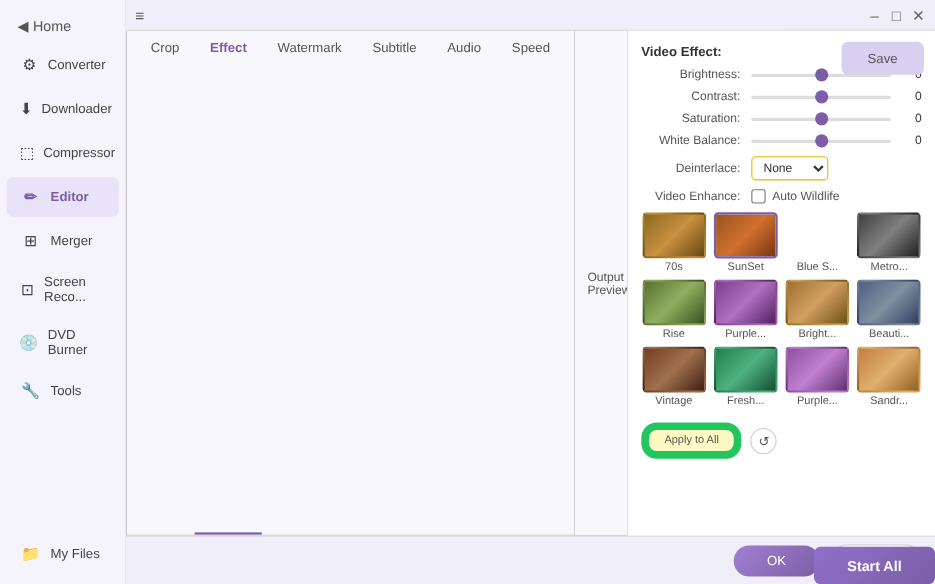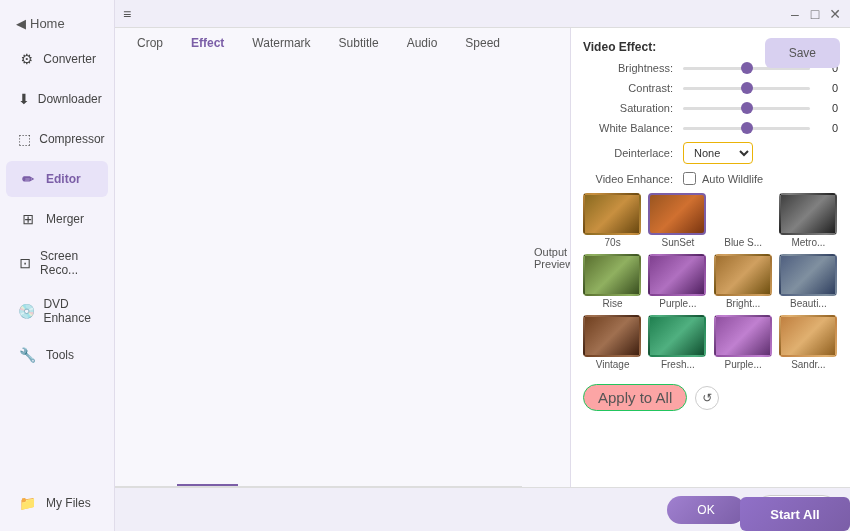--- a/index.html
+++ b/index.html
@@ -45,38 +45,38 @@
     .setting-row { display: flex; align-items: center; margin-bottom: 8px; }
     .setting-label { width: 100px; text-align: right; font-size: 11px; color: #555; padding-right: 10px; }
     .slider-container { flex: 1; position: relative; display: flex; align-items: center; }
     .slider { width: 100%; height: 3px; background: #ddd; border-radius: 2px; appearance: none; outline: none; }
     .slider::-webkit-slider-thumb { appearance: none; width: 12px; height: 12px; background: #7b5ea7; border-radius: 50%; cursor: pointer; }
     .slider-value { width: 20px; text-align: right; font-size: 11px; color: #333; margin-left: 8px; }
     .select-control { border: 1px solid #eab308; border-radius: 4px; padding: 3px 6px; font-size: 11px; background: white; color: #333; }
     .checkbox-row { display: flex; align-items: center; gap: 6px; font-size: 11px; color: #555; }
     .filters-title { font-size: 12px; font-weight: 600; color: #333; margin: 8px 0 6px; }
     .filters-grid { display: grid; grid-template-columns: repeat(4, 1fr); gap: 6px; margin-bottom: 10px; }
-    .filter-item { display: flex; flex-direction: column; cursor: pointer; }
+    .filter-item { display: flex; flex-direction: column; align-items: center; cursor: pointer; }
     .filter-thumb { width: 58px; height: 42px; border-radius: 4px; border: 2px solid transparent; overflow: hidden; }
     .filter-thumb.selected { border-color: #7b5ea7; }
     .filter-label { font-size: 10px; color: #555; margin-top: 2px; text-align: center; }
     .filter-bg-1 { background: linear-gradient(135deg, #8a6a20 0%, #c89040 50%, #6a4810 100%); }
     .filter-bg-2 { background: linear-gradient(135deg, #9a5520 0%, #d07030 50%, #7a3510 100%); }
     .filter-bg-3 { background: linear-gradient(135deg, #3050a0 0%, #5080d0 50%, #2030608 100%); }
     .filter-bg-4 { background: linear-gradient(135deg, #404040 0%, #808080 50%, #202020 100%); }
     .filter-bg-5 { background: linear-gradient(135deg, #5a7030 0%, #90b060 50%, #3a5020 100%); }
     .filter-bg-6 { background: linear-gradient(135deg, #804090 0%, #b070c0 50%, #502060 100%); }
     .filter-bg-7 { background: linear-gradient(135deg, #a07030 0%, #d0a060 50%, #705010 100%); }
     .filter-bg-8 { background: linear-gradient(135deg, #506080 0%, #8090a0 50%, #304060 100%); }
     .filter-bg-9 { background: linear-gradient(135deg, #704020 0%, #a07050 50%, #402010 100%); }
     .filter-bg-10 { background: linear-gradient(135deg, #208050 0%, #50b080 50%, #105030 100%); }
     .filter-bg-11 { background: linear-gradient(135deg, #9050a0 0%, #c080d0 50%, #603070 100%); }
     .filter-bg-12 { background: linear-gradient(135deg, #c08040 0%, #e0b070 50%, #906020 100%); }
     .bottom-actions { display: flex; align-items: center; gap: 8px; margin-top: 4px; }
-    .apply-btn { background: #fca5a5; border: 1px solid #22c55e; border-radius: 14px; padding: 4px 14px; font-size: 15px; cursor: pointer; color: #555; }
+    .apply-btn { background: #fef9c3; border: 7px solid #22c55e; border-radius: 14px; padding: 4px 14px; font-size: 10px; cursor: pointer; color: #555; }
     .refresh-btn { width: 24px; height: 24px; border: 1px solid #ccc; border-radius: 50%; background: white; cursor: pointer; display: flex; align-items: center; justify-content: center; font-size: 12px; color: #555; }
     .save-btn { position: absolute; right: 12px; top: 130px; background: #d8d0f0; border: none; border-radius: 6px; padding: 8px 24px; font-size: 12px; cursor: pointer; color: #555; font-weight: 500; }
     .settings-wrapper { position: relative; flex: 1; display: flex; flex-direction: column; }
 
     
     .bottom-bar { height: 44px; background: #f0eef8; display: flex; align-items: center; justify-content: flex-end; padding: 0 12px; gap: 10px; border-top: 1px solid #ddd; }
     .ok-btn { background: linear-gradient(135deg, #a080d0, #7b5ea7); color: white; border: none; border-radius: 20px; padding: 7px 30px; font-size: 12px; cursor: pointer; }
     .cancel-btn { background: white; border: 1px solid #ccc; border-radius: 20px; padding: 7px 22px; font-size: 12px; cursor: pointer; color: #555; }
     .start-all-btn { background: linear-gradient(135deg, #9070c8, #7b5ea7); color: white; border: none; border-radius: 6px; padding: 10px 18px; font-size: 13px; cursor: pointer; position: absolute; right: 0; bottom: 0; width: 110px; height: 34px; font-weight: 600; }
     .start-all-wrapper { position: absolute; right: 0; bottom: 0; }
@@ -109,21 +109,21 @@
   <div class="sidebar-item">
     <span class="icon">⊞</span>
     <span>Merger</span>
   </div>
   <div class="sidebar-item">
     <span class="icon">⊡</span>
     <span>Screen Reco...</span>
   </div>
   <div class="sidebar-item">
     <span class="icon">💿</span>
-    <span>DVD Enhance</span>
+    <span>DVD Burner</span>
   </div>
   <div class="sidebar-item">
     <span class="icon">🔧</span>
     <span>Tools</span>
   </div>
 
   <div class="sidebar-bottom">
     <div class="sidebar-item">
       <span class="icon">📁</span>
       <span>My Files</span>

